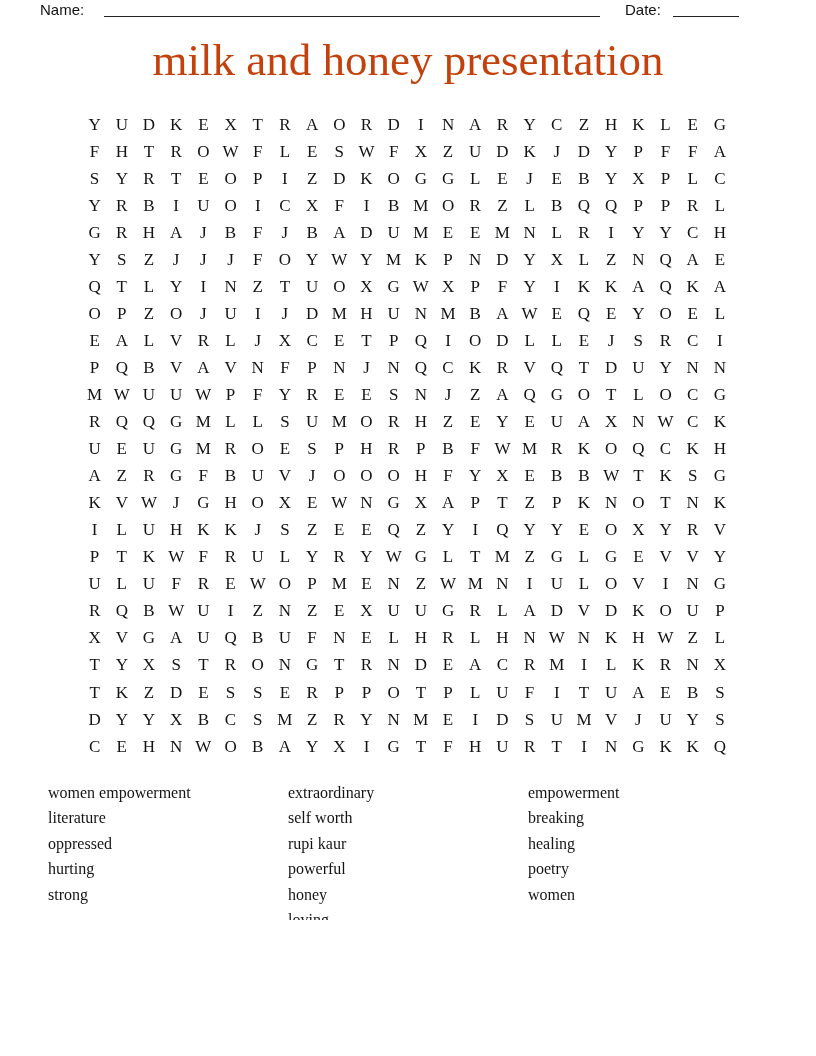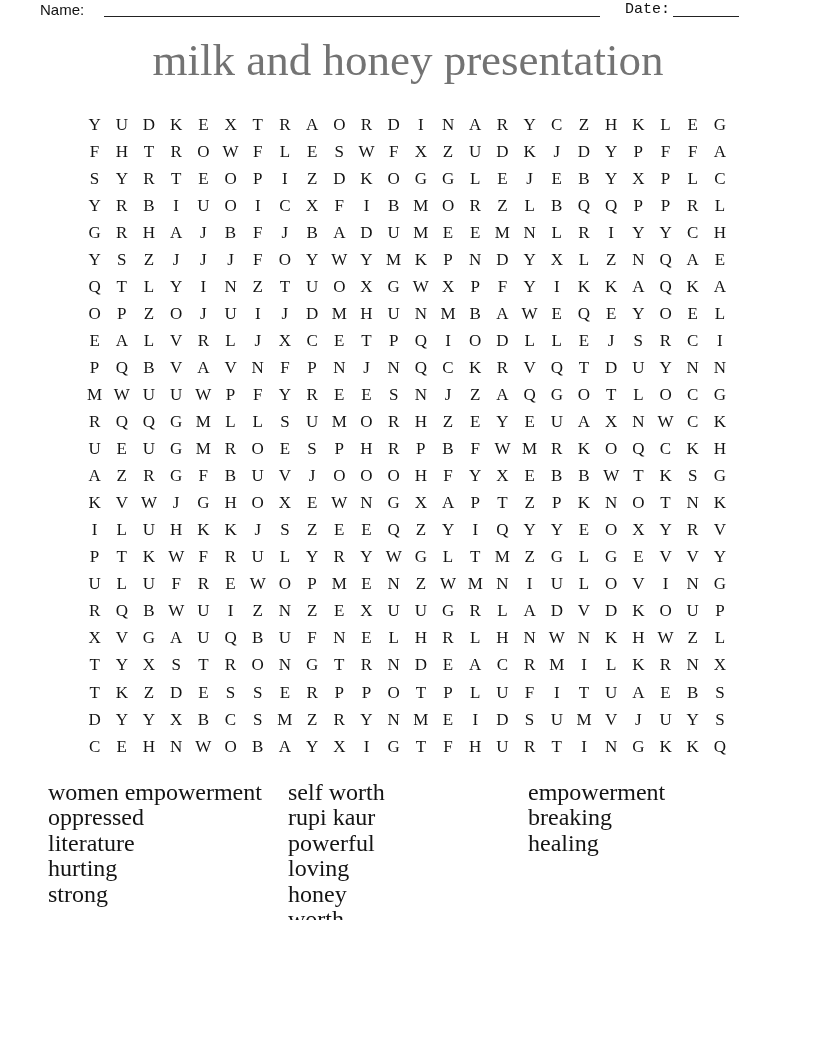--- a/index.html
+++ b/index.html
@@ -17,42 +17,42 @@
   
   .header-row { position: absolute; top: 0; left: 0; width: 816px; height: 24px; }
   .hdr-label {
     position: absolute;
     top: 1px;
     font-family: "Liberation Sans", sans-serif;
     font-size: 15px;
     color: #111111;
   }
   .name-label { left: 40px; }
-  .date-label { left: 625px; font-family: Liberation Mono, monospace; }
+  .date-label { left: 625px; }
   .fill-line {
     position: absolute;
     border-bottom: 1.5px solid #222222;
     height: 16px;
     top: 1px;
   }
   .name-line { left: 104px; width: 496px; }
   .date-line { left: 673px; width: 66px; }
 
   
   .title {
     position: absolute;
     top: 34px;
     left: 0;
     width: 816px;
     text-align: center;
     font-family: "Liberation Serif", serif;
     font-size: 45px;
     font-weight: 400;
     letter-spacing: 0px;
-    color: #737373;
+    color: #c2410c;
     white-space: nowrap;
   }
 
   
   .grid {
     position: absolute;
     left: 81px;
     top: 111px;
     display: block;
   }
@@ -75,21 +75,21 @@
   .word-list {
     position: absolute;
     top: 780px;
     left: 48px;
     width: 720px;
     display: flex;
   }
   .word-col { width: 240px; }
   .word-item {
     font-family: "Liberation Serif", serif;
-    font-size: 24px;
+    font-size: 16px;
     line-height: 25.4px;
     color: #141414;
     white-space: nowrap;
   }
 </style>
 </head>
 <body>
 
 <div class="page">
 
@@ -725,33 +725,36 @@
         <span class="grid-cell">G</span>
         <span class="grid-cell">K</span>
         <span class="grid-cell">K</span>
         <span class="grid-cell">Q</span>
       </div>
     </div>
 
   <div class="word-list">
       <div class="word-col">
         <div class="word-item">women empowerment</div>
+        <div class="word-item">literature</div>
         <div class="word-item">oppressed</div>
-        <div class="word-item">literature</div>
         <div class="word-item">hurting</div>
         <div class="word-item">strong</div>
       </div>
       <div class="word-col">
+        <div class="word-item">extraordinary</div>
         <div class="word-item">self worth</div>
         <div class="word-item">rupi kaur</div>
         <div class="word-item">powerful</div>
+        <div class="word-item">honey</div>
         <div class="word-item">loving</div>
-        <div class="word-item">honey</div>
         <div class="word-item">worth</div>
       </div>
       <div class="word-col">
         <div class="word-item">empowerment</div>
         <div class="word-item">breaking</div>
         <div class="word-item">healing</div>
+        <div class="word-item">poetry</div>
+        <div class="word-item">women</div>
       </div>
     </div>
 
 </div>
 
 </body></html>

